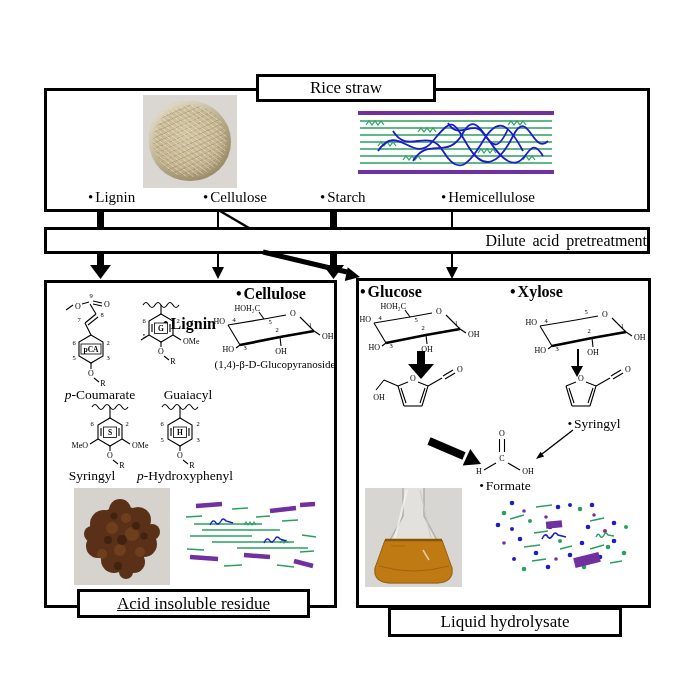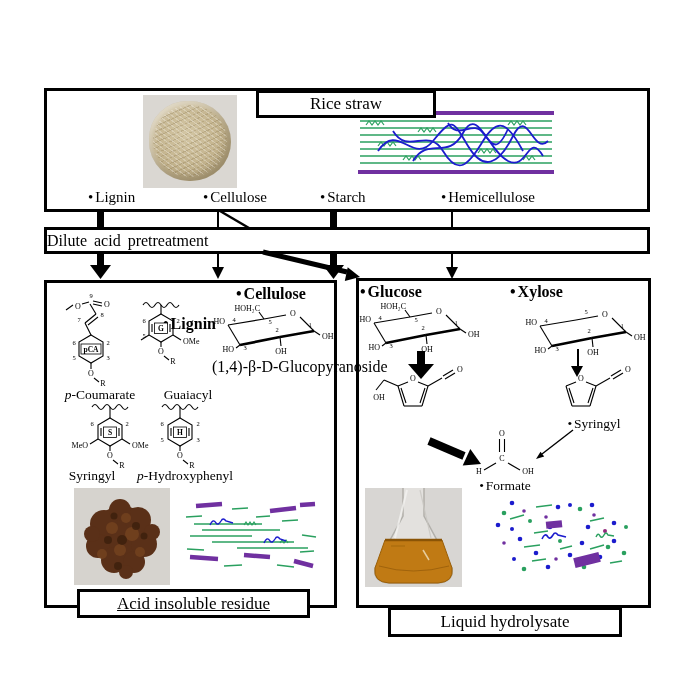--- a/index.html
+++ b/index.html
@@ -23,30 +23,30 @@
   .ashaft{stroke:#000;fill:none;}
   .gl{stroke:var(--green);stroke-width:1.5;fill:none;}
   .gz{stroke:var(--green);stroke-width:1.2;fill:none;}
   .bl{stroke:var(--blue);stroke-width:1.8;fill:none;}
   .pb{stroke:var(--purple);stroke-width:4.5;fill:none;}
   .bdot{fill:var(--blue);}
   .gdot{fill:var(--green);}
   .pdot{fill:var(--purple);}
   .photo{position:absolute;z-index:3;}
   .dilute{position:absolute;border:3px solid #000;background:#fff;z-index:2;
-          display:flex;align-items:center;justify-content:flex-start;font-size:16px;word-spacing:3px;}
+          display:flex;align-items:center;justify-content:flex-end;font-size:16px;word-spacing:3px;}
 </style>
 </head>
 <body>
 
 <div id="canvas">
 
   <div class="box" style="left:44px;top:88px;width:600px;height:118px;"></div>
 
-  <div class="labelbox" style="left:256px;top:90px;width:174px;height:22px;">
+  <div class="labelbox" style="left:256px;top:74px;width:174px;height:22px;">
     <span>Rice straw</span>
   </div>
 
   <div class="photo" style="left:143px;top:95px;width:94px;height:93px;background:#dad7d2;">
     <div style="position:absolute;left:6px;top:6px;width:82px;height:80px;
          border-radius:48% 52% 50% 50%;
          background:radial-gradient(circle at 45% 40%, #d3c6a4 0%, #c3b38d 55%, #b0a07c 100%);
          box-shadow:inset -4px -5px 8px rgba(120,105,75,.5), inset 3px 4px 6px rgba(255,255,255,.55);"></div>
     <div style="position:absolute;left:10px;top:10px;width:74px;height:72px;border-radius:50%;
          background:repeating-linear-gradient(37deg, rgba(255,255,255,.28) 0 1px, transparent 1px 4px),
@@ -209,21 +209,21 @@
     <text class="at" x="67" y="52" text-anchor="middle">OH</text>
     <line class="bond" x1="26" y1="43" x2="22" y2="46"></line>
     <text class="at" x="20" y="50" text-anchor="end">HO</text>
     <text class="at" x="11" y="22" text-anchor="end">HO</text>
     <text class="num" x="96" y="25" text-anchor="middle">1</text>
     <text class="num" x="63" y="30" text-anchor="middle">2</text>
     <text class="num" x="31" y="48" text-anchor="middle">3</text>
     <text class="num" x="20" y="20" text-anchor="middle">4</text>
     <text class="num" x="56" y="22" text-anchor="middle">5</text>
   </svg>
-  <div class="chemname" style="left:212px;top:358px;width:126px;font-size:16px;"><span>(1,4)-β-D-Glucopyranoside</span></div>
+  <div class="chemname" style="left:212px;top:358px;width:126px;font-size:11px;"><span>(1,4)-β-D-Glucopyranoside</span></div>
 
   <div class="chemname" style="left:54px;top:387px;width:92px;"><i>p</i><span>-Coumarate</span></div>
   <div class="chemname" style="left:146px;top:387px;width:84px;"><span>Guaiacyl</span></div>
 
   <svg style="left:74px;top:402px;" width="74" height="72" viewBox="0 0 74 72">
     <path class="bond" d="M18,5 q3,-5 6,0 t6,0 t6,0 t6,0 t6,0 t6,0"></path>
     <line class="bond" x1="36" y1="5" x2="36" y2="16"></line>
     <polygon class="bond" points="36,16 48,23 48,37 36,44 24,37 24,23"></polygon>
     <line class="bond" x1="27" y1="26" x2="27" y2="34"></line>
     <line class="bond" x1="45" y1="26" x2="45" y2="34"></line>

